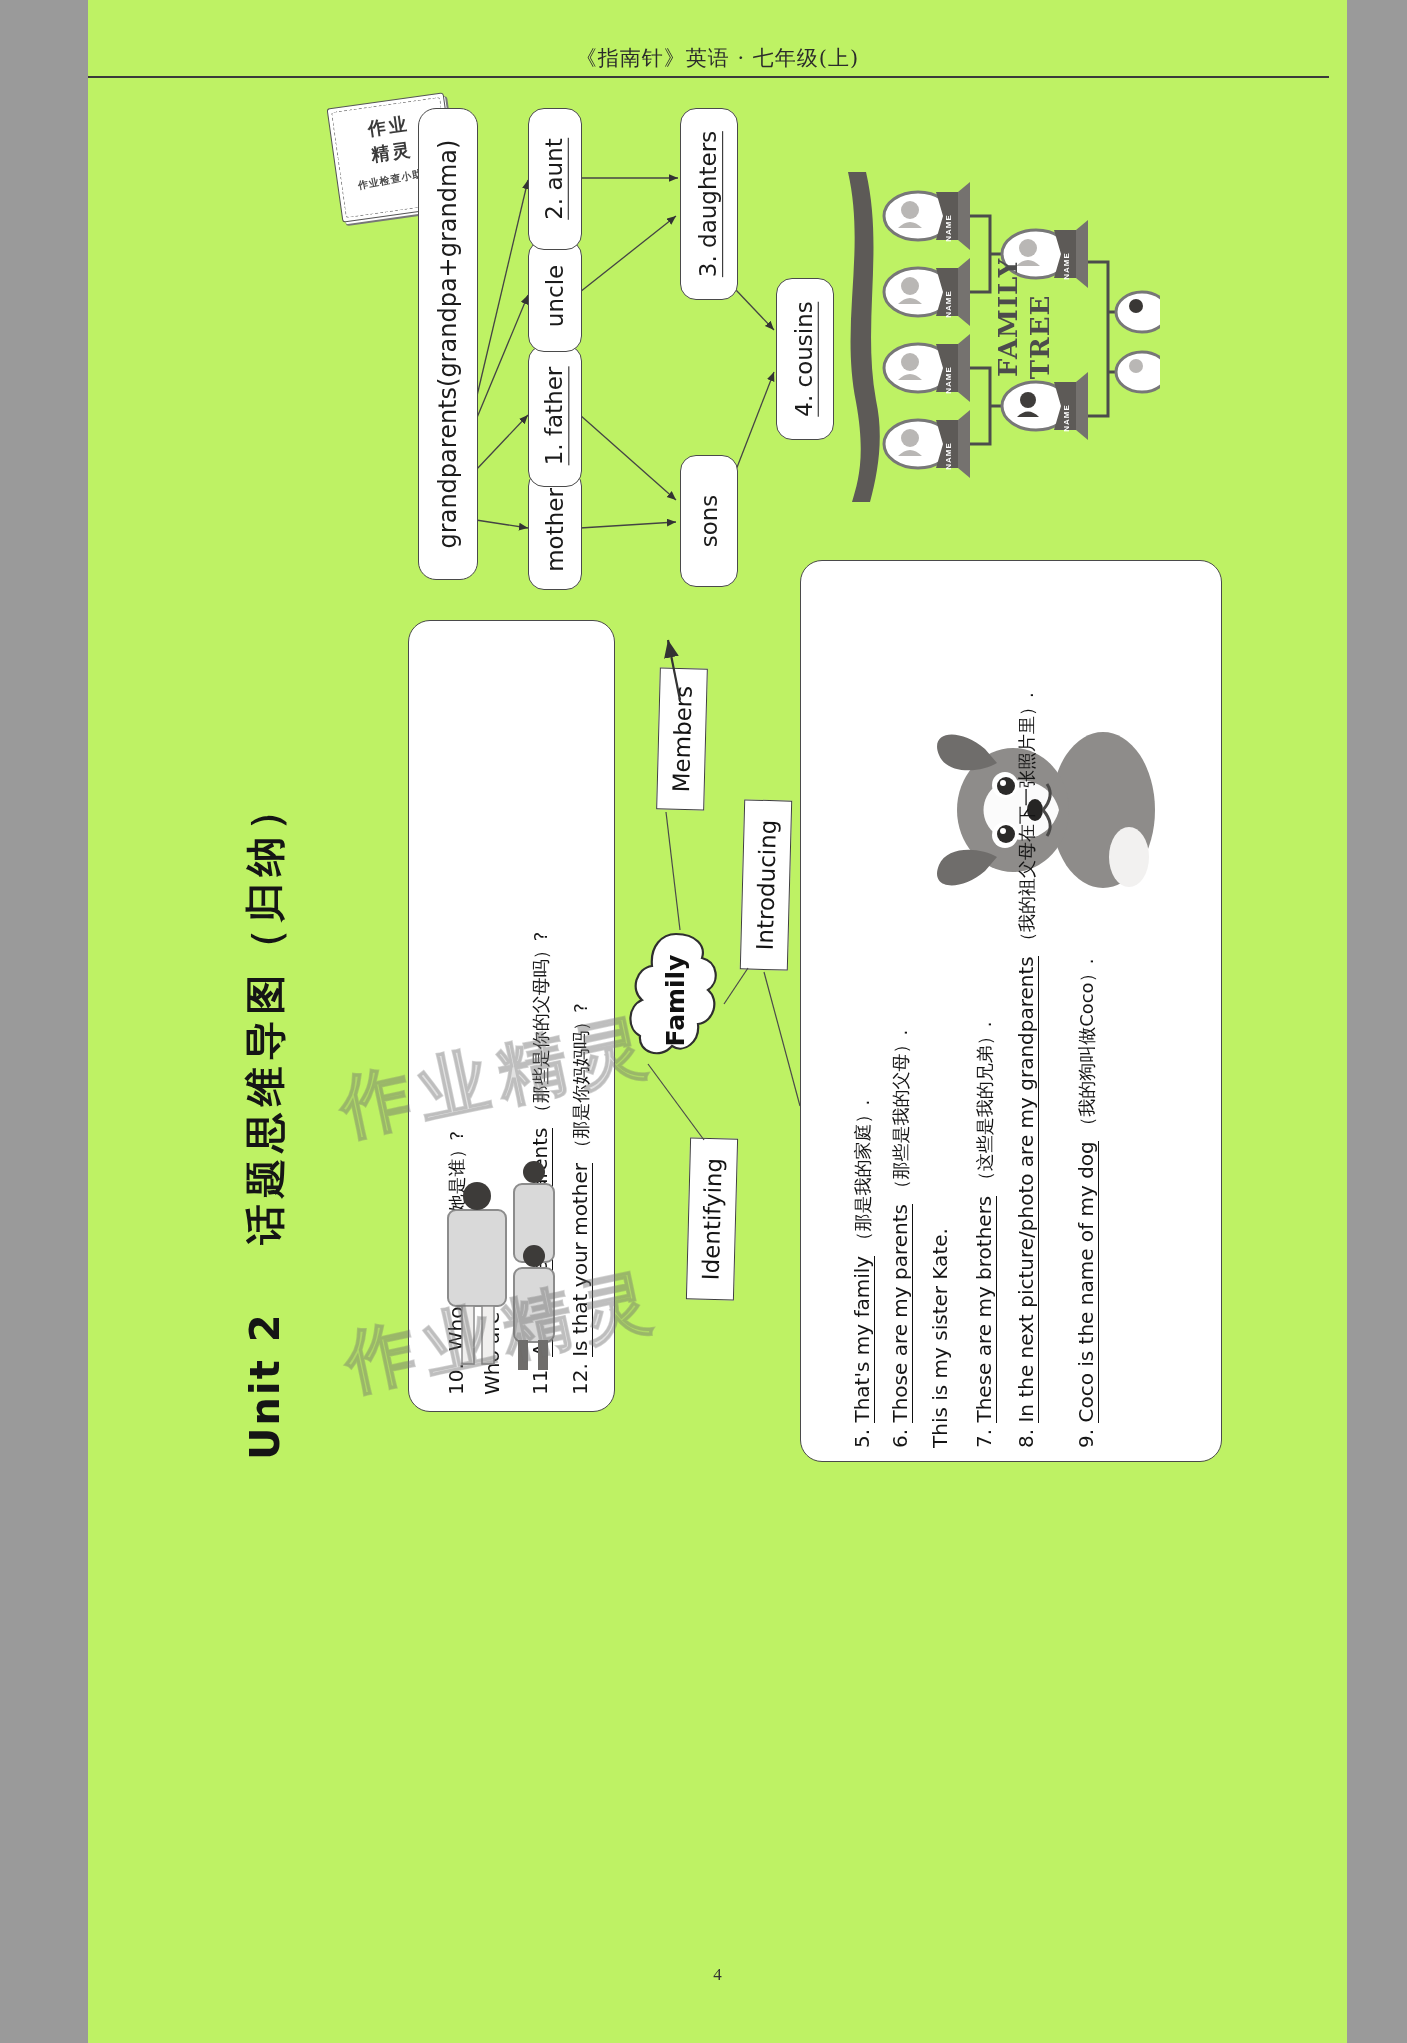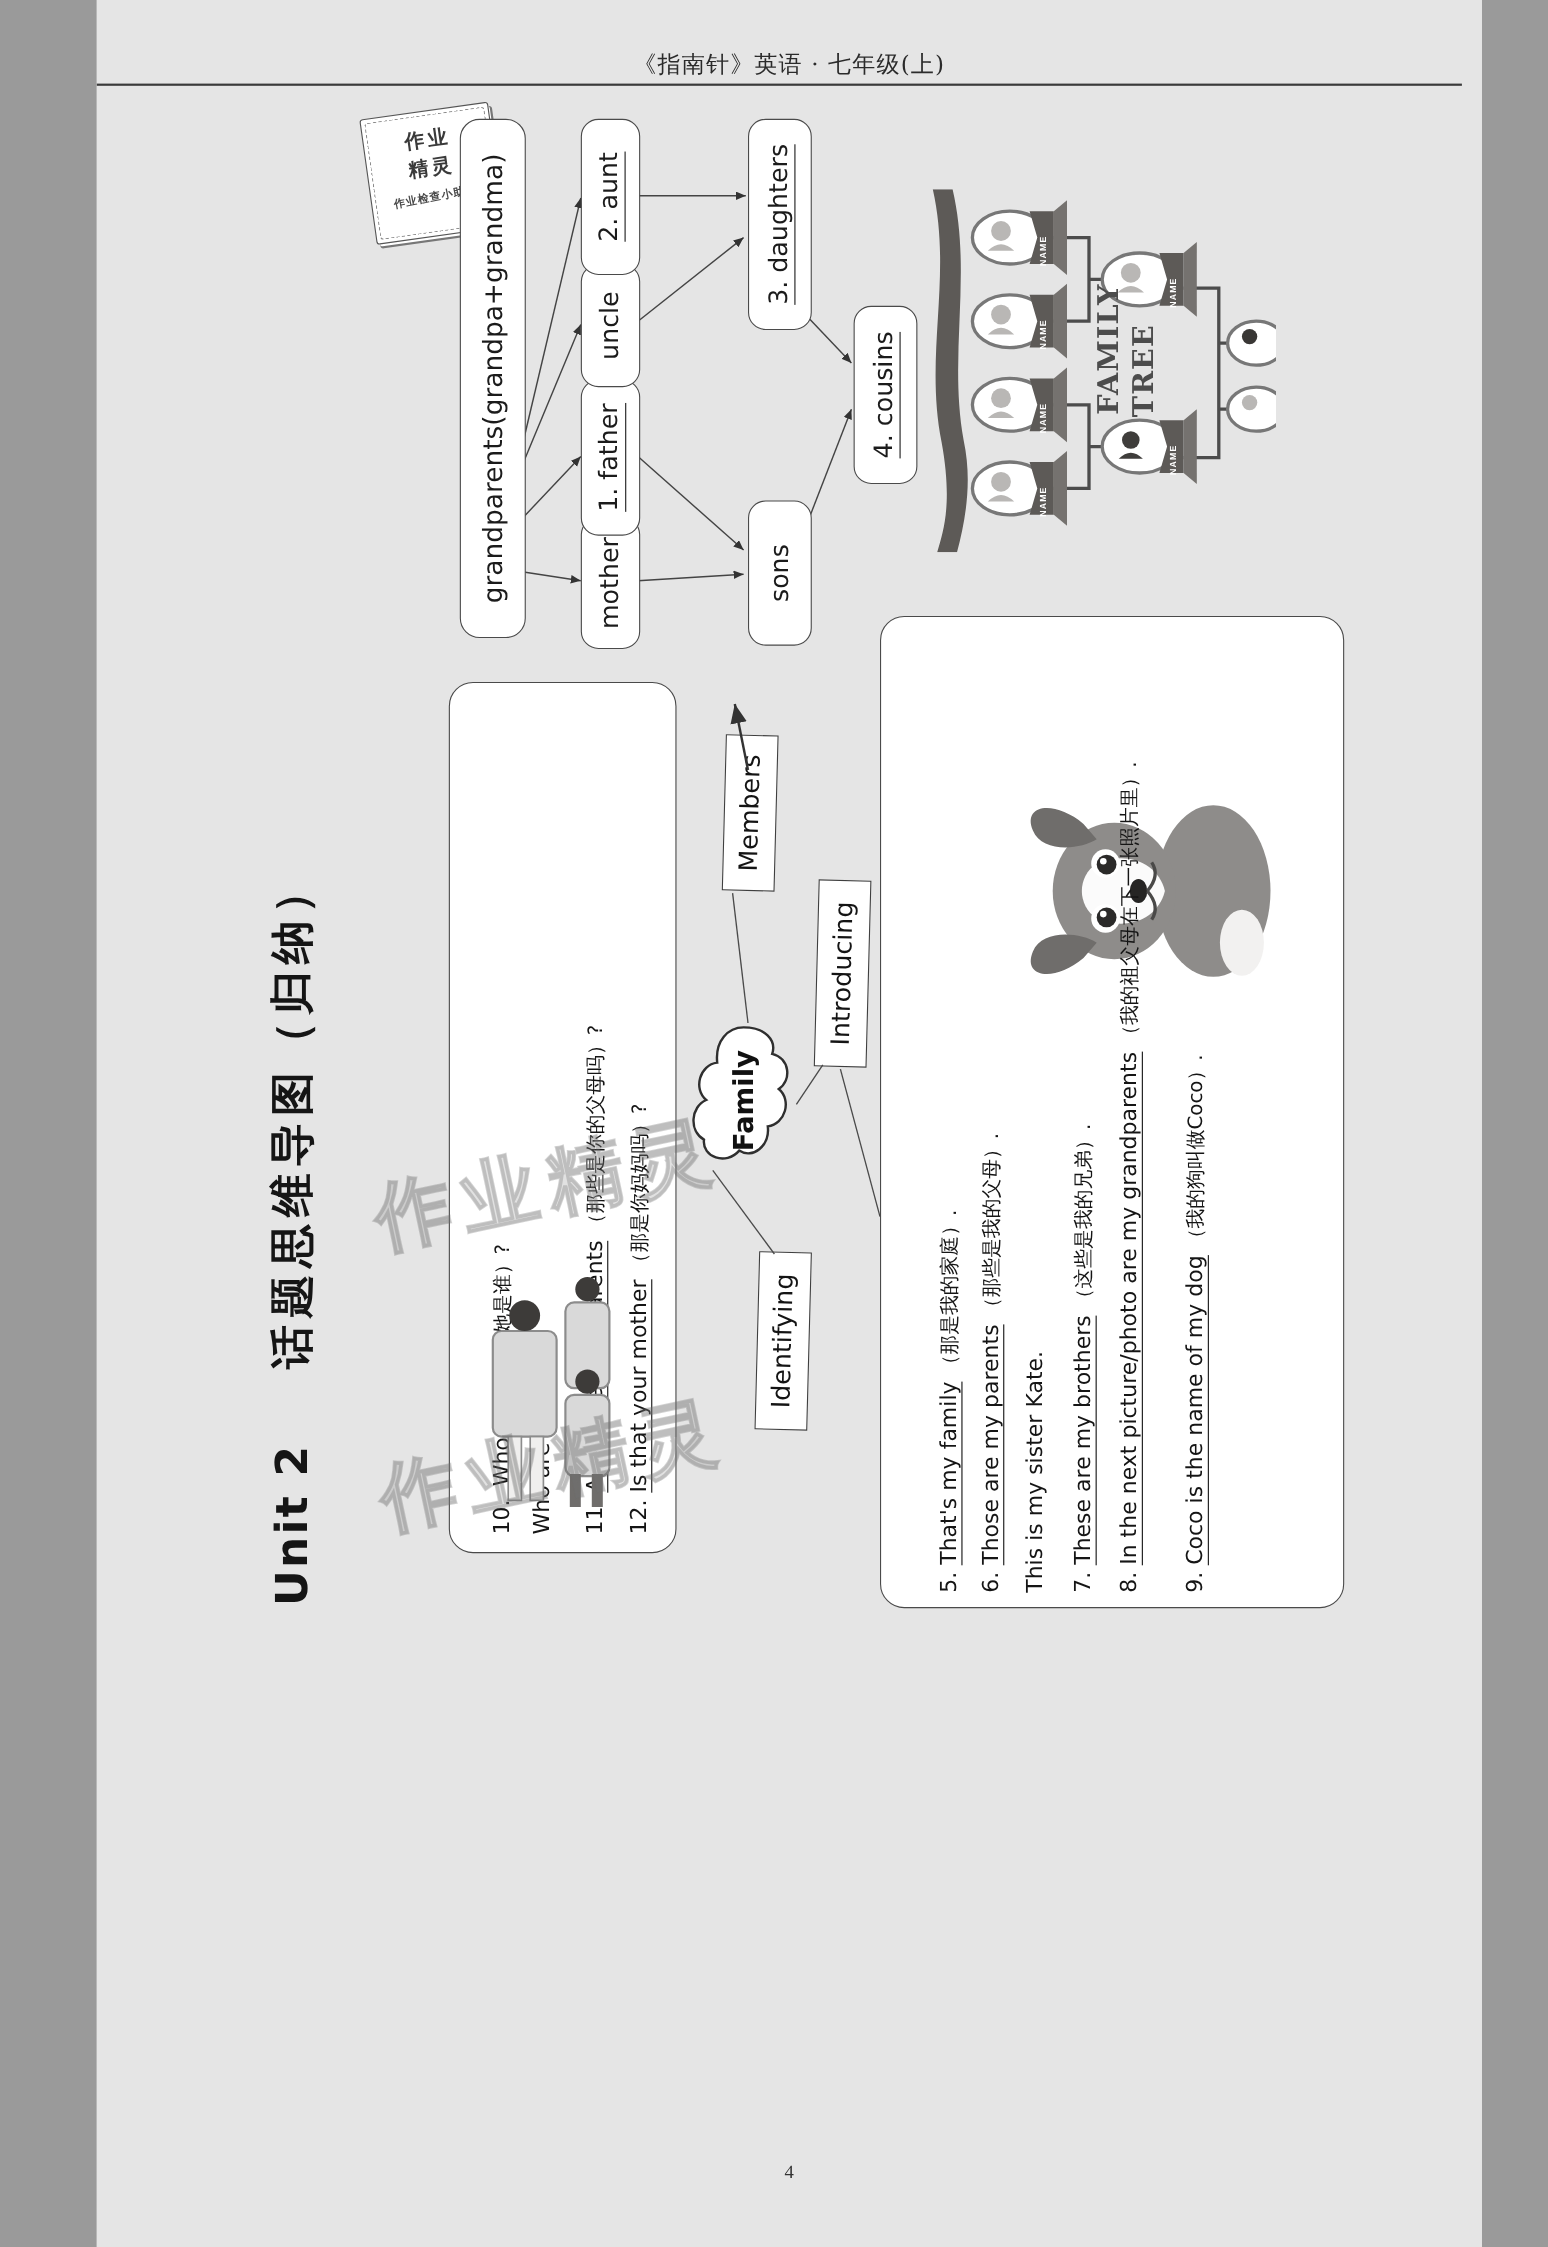--- a/index.html
+++ b/index.html
@@ -9,21 +9,21 @@
     position:relative;
     width:1407px;height:2043px;
     background:#ffffff;
     overflow:hidden;
   }
   
   .scan-edge{position:absolute;top:0;bottom:0;width:88px;background:#9a9a9a;}
   .scan-edge.left{left:0;}
   .scan-edge.right{right:0;width:60px;}
 
-  .sheet{position:absolute;left:88px;top:0;right:60px;bottom:0;background:#e5e5e5;}
+  .sheet{position:absolute;left:88px;top:0;right:60px;bottom:0;background:#bef264;}
 
   
   .hdr-text{
     position:absolute;left:0;right:0;top:44px;text-align:center;
     font-family:"DejaVu Serif","Liberation Serif",serif;
     font-size:21px;color:#2b2b2b;letter-spacing:1px;
   }
   .hdr-rule{position:absolute;left:0;right:18px;top:76px;height:2px;background:#3a3a3a;}
   .page-num{
     position:absolute;left:0;right:0;bottom:58px;text-align:center;

